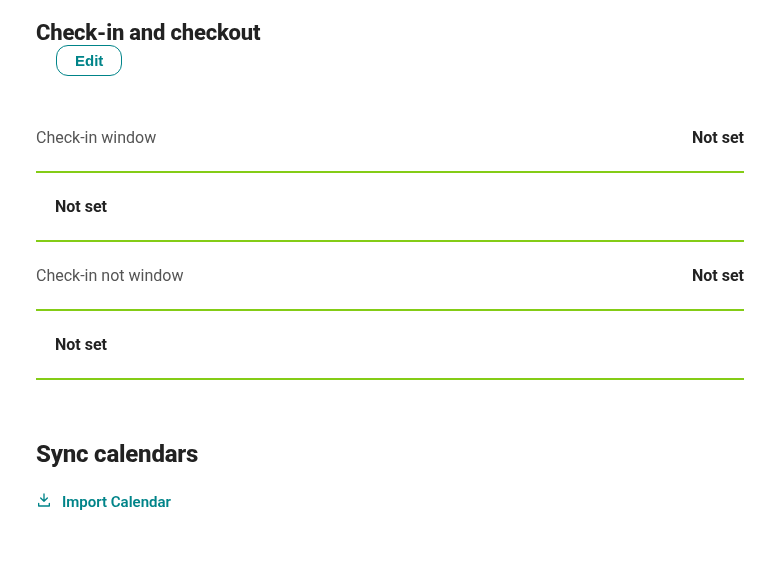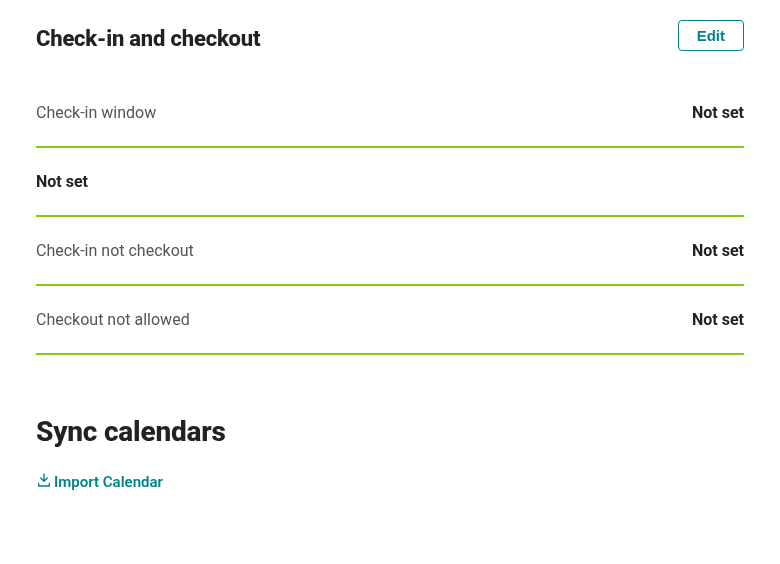--- a/index.html
+++ b/index.html
@@ -13,73 +13,76 @@
       height: 564px;
       background: #fff;
       color: #222;
     }
     .container {
       padding: 20px 36px;
     }
     .header-row {
       display: flex;
       justify-content: space-between;
-      align-items: flex-end;
+      align-items: flex-start;
       margin-bottom: 28px;
+      flex-direction: column;
     }
     .section-title {
       font-size: 22px;
       font-weight: 800;
       color: #222;
       letter-spacing: -0.2px;
     }
     .edit-btn {
       border: 1px solid #008489;
       background: #fff;
       color: #008489;
       font-weight: 600;
       font-size: 15px;
       padding: 6px 18px;
-      border-radius: 4px;
+      border-radius: 12px;
       cursor: pointer;
+      margin-left: 20px;
     }
     .settings-list {
       width: 100%;
     }
     .setting-row {
       display: flex;
       justify-content: space-between;
       align-items: center;
       padding: 24px 0;
       border-bottom: 2px solid #84cc16;
     }
     .setting-label {
       font-size: 16px;
       color: #555;
       font-weight: 400;
     }
     .setting-value {
       font-size: 16px;
       color: #222;
       font-weight: 700;
+      margin-left: 19px;
     }
     .sync-section {
       margin-top: 60px;
     }
     .sync-title {
-      font-size: 28px;
+      font-size: 24px;
       font-weight: 800;
       color: #222;
       margin-bottom: 24px;
       letter-spacing: -0.2px;
     }
     .sync-link {
       display: flex;
       align-items: center;
-      gap: 2px;
+      gap: 10px;
       color: #008489;
       font-size: 15px;
       font-weight: 600;
       cursor: pointer;
       margin-bottom: 14px;
     }
     .sync-link svg {
       width: 16px;
       height: 16px;
       stroke: #008489;
@@ -102,26 +105,25 @@
     <div class="setting-row">
       <span class="setting-label">Check-in window</span>
       <span class="setting-value">Not set</span>
     </div>
 
     <div class="setting-row">
       <span class="setting-value">Not set</span>
     </div>
 
     <div class="setting-row">
-      <span class="setting-label">Check-in not checkout</span>
+      <span class="setting-label">Check-in not window</span>
       <span class="setting-value">Not set</span>
     </div>
 
     <div class="setting-row">
-      <span class="setting-label">Checkout not allowed</span>
       <span class="setting-value">Not set</span>
     </div>
 
   </div>
 
   <div class="sync-section">
     <h2 class="sync-title">Sync calendars</h2>
 
     <div class="sync-link">
       <span>

